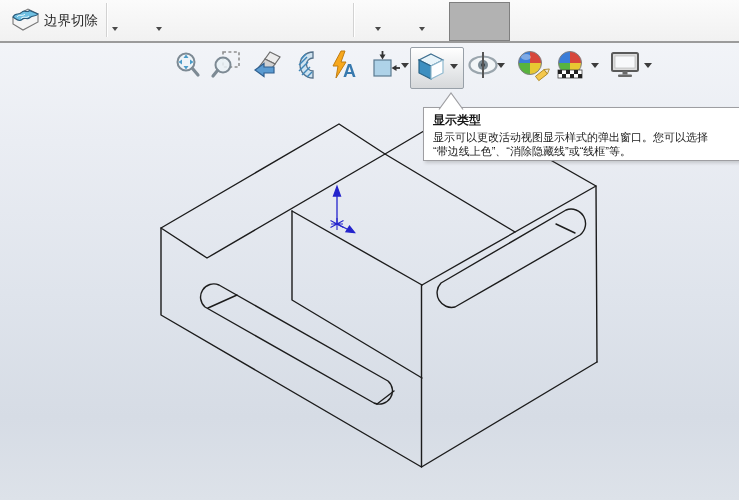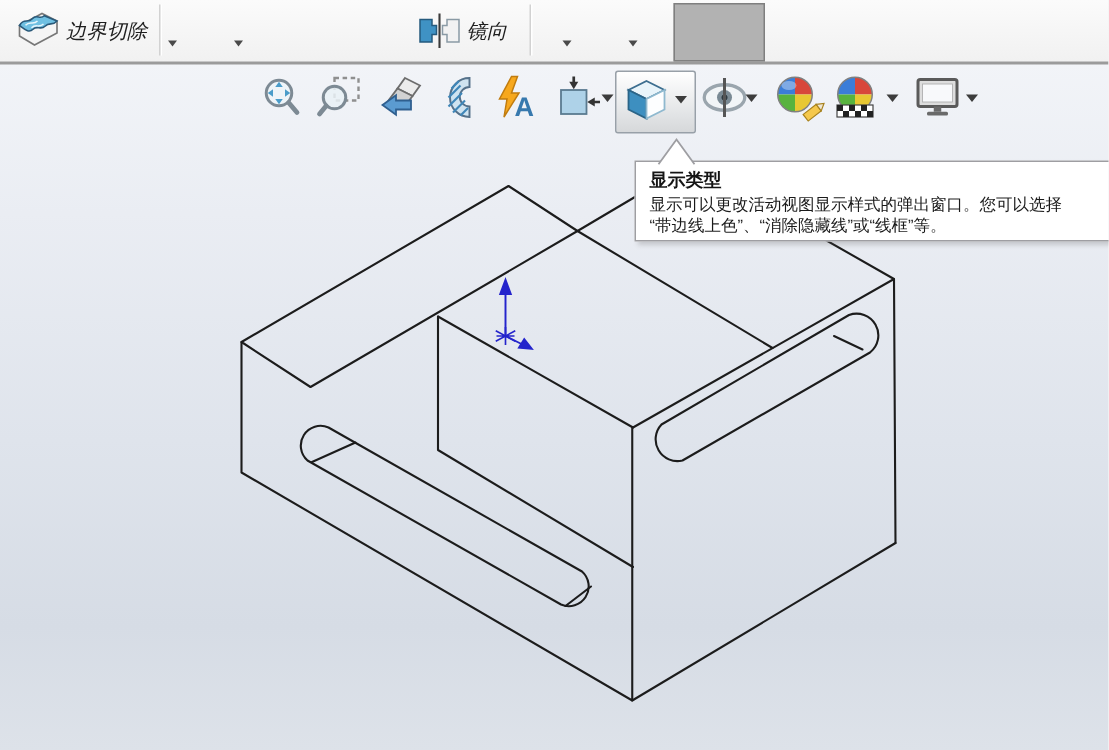--- a/index.html
+++ b/index.html
@@ -4,21 +4,21 @@
 <style>
   html,body{margin:0;padding:0;}
   body{width:739px;height:500px;overflow:hidden;position:relative;
        font-family:"Liberation Sans", sans-serif; background:#f4f4f4;}
   
   .viewport{position:absolute;left:0;top:41px;width:739px;height:459px;z-index:0;
     background:linear-gradient(180deg,#f2f4f8 0%,#eaedf3 22%,#dfe4ec 55%,#d6dce5 82%,#dde2e9 100%);}
   svg.model{position:absolute;left:0;top:0;width:739px;height:500px;z-index:1;}
   
   .toolbar-top{position:absolute;left:0;top:0;width:739px;height:41px;z-index:4;
-    background:linear-gradient(#fbfbfb,#f1f1f1);border-bottom:2px solid #9b9b9b;font-style:italic;}
+    background:linear-gradient(#fbfbfb,#f1f1f1);border-bottom:2px solid #9b9b9b;}
   .tt-label{position:absolute;top:12px;font-size:13.5px;color:#1e1e1e;white-space:nowrap;}
   .tt-sep{position:absolute;top:3px;width:1px;height:34px;background:#d2d2d2;box-shadow:1px 0 0 #ffffff;}
   .dd{width:0;height:0;border:4px solid transparent;border-top:5px solid #3c3c3c;position:absolute;}
   .dd.sm{border-width:3.5px;border-top-width:4.5px;border-top-color:#4a4a4a;}
   .blank-btn{position:absolute;left:449px;top:2px;width:59px;height:37px;
     background:#b2b2b2;border:1px solid #7f7f7f;}
   .ticon{position:absolute;top:4px;}
   
   .hud{position:absolute;top:49px;z-index:2;}
   .hud-btn-pressed{position:absolute;left:410px;top:47px;width:52px;height:40px;z-index:2;
@@ -224,27 +224,19 @@
       <path d="M9,12.8 C12,9.5 14,13 17,10 M13,14.5 C16,11.5 18,15 21,12" fill="none" stroke="#e8f6fc" stroke-width="1"></path>
     </svg>
     <span class="tt-label" style="left:37px">边界切除</span>
   </div>
 
   <div class="tt-sep" style="left:106px"></div>
   <div class="dd sm" style="left:112px;top:27px"></div>
   <div class="dd sm" style="left:156px;top:27px"></div>
 
 
-  <div style="position:absolute;left:276px;top:0;width:64px;height:41px">
-    <svg class="ticon" width="34" height="31">
-      <polygon points="4,9 12,9 12,13 15,13 15,19 12,19 12,24 4,24" fill="#3f92c4" stroke="#255a7d" stroke-width="1"></polygon>
-      <line x1="17" y1="5" x2="17" y2="28" stroke="#3a3a3a" stroke-width="1.4"></line>
-      <polygon points="30,9 22,9 22,13 19,13 19,19 22,19 22,24 30,24" fill="#f2f2f2" stroke="#8a9aa5" stroke-width="1"></polygon>
-    </svg>
-    <span class="tt-label" style="left:35px">镜向</span>
-  </div>
 
   <div class="tt-sep" style="left:353px"></div>
   <div class="dd sm" style="left:375px;top:27px"></div>
   <div class="dd sm" style="left:419px;top:27px"></div>
 
   <div class="blank-btn"></div>
 </div>
 
 </body></html>

